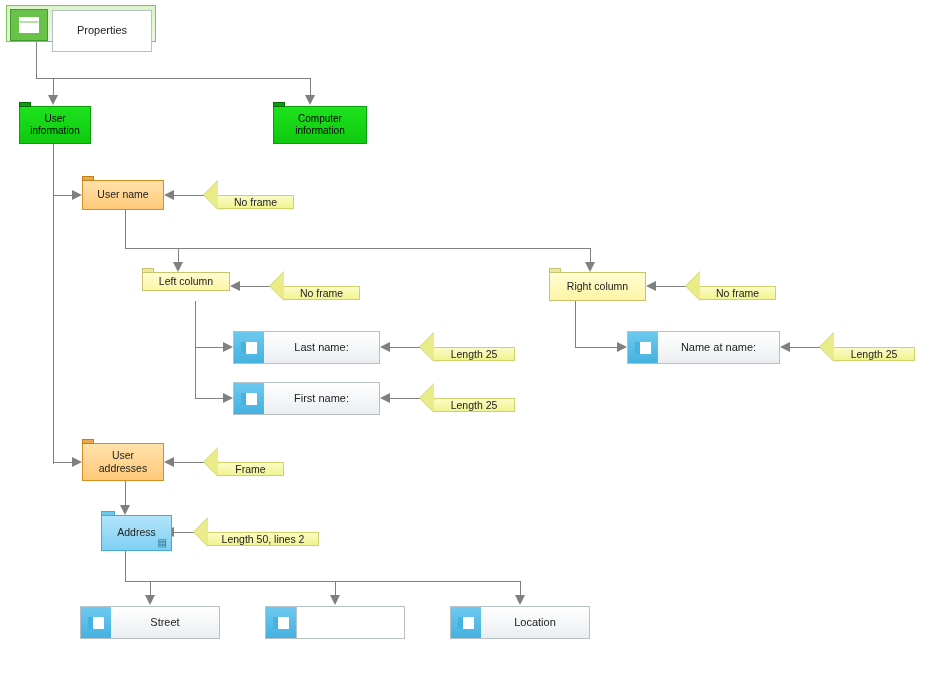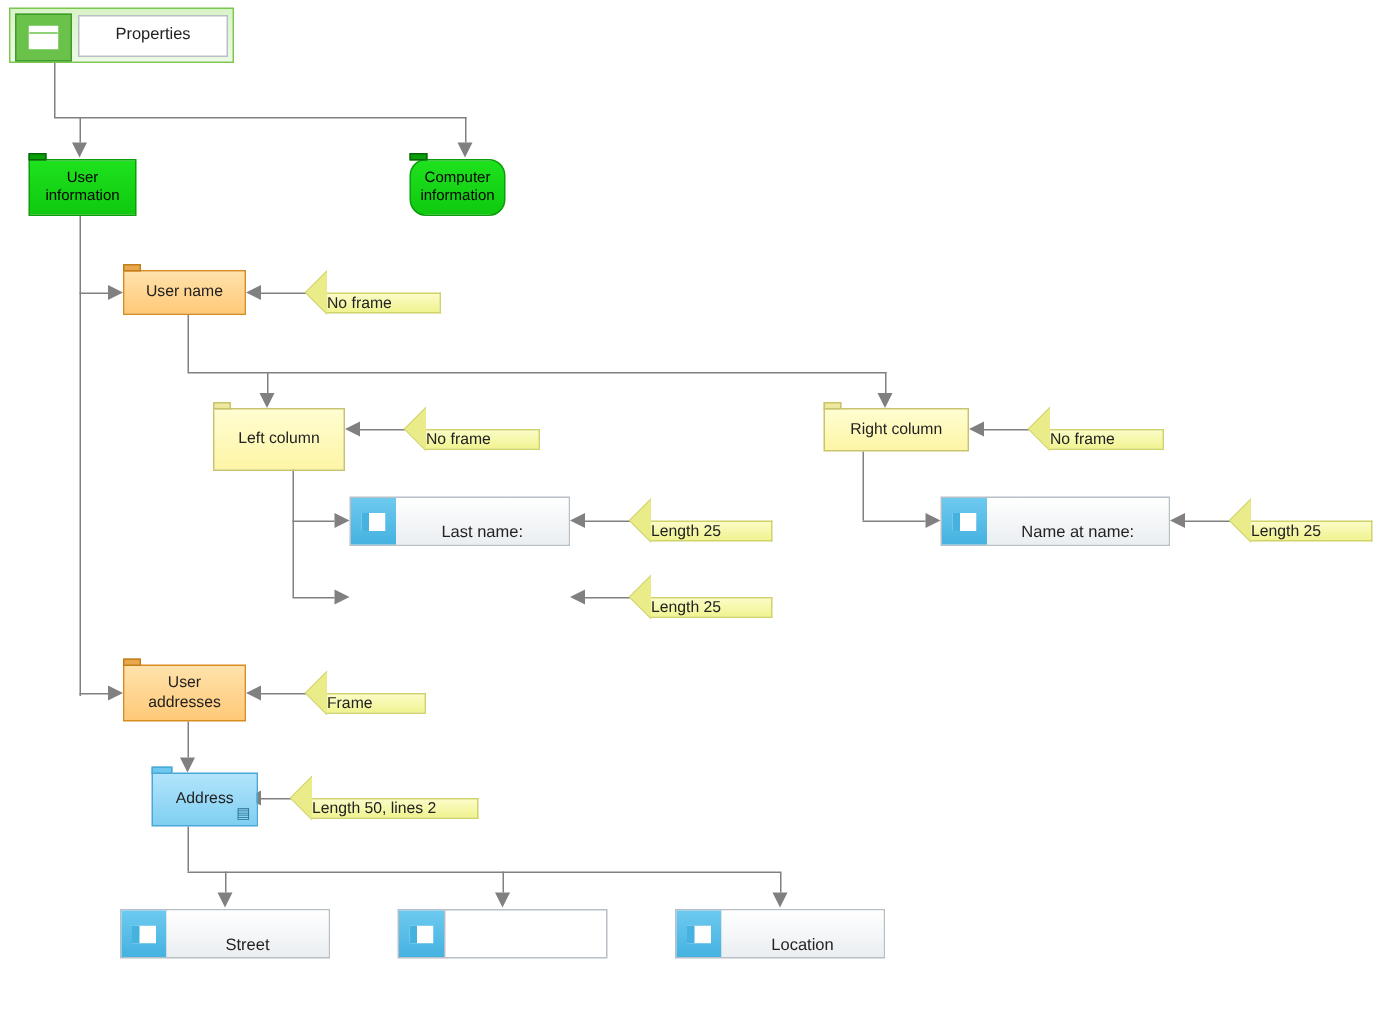--- a/index.html
+++ b/index.html
@@ -50,21 +50,21 @@
     background: #6ac24a;
     border: 1px solid #3f9b2c;
     display: flex;
     align-items: center;
     justify-content: center;
   }
   .root-label {
     position: absolute;
     left: 45px;
     top: 4px;
-    height: 28px;
+    height: 42px;
     background: #ffffff;
     border: 1px solid #b8c0c7;
     display: flex;
     align-items: center;
     justify-content: center;
     box-sizing: border-box;
   }
 
   
   .green {
@@ -122,21 +122,21 @@
     align-items: center;
     justify-content: center;
   }
   .field .body {
     position: absolute;
     left: 30px;
     right: 0px;
     top: 0px;
     bottom: 0px;
     display: flex;
-    align-items: flex-end;
+    align-items: center;
     justify-content: center;
     padding: 0 6px;
   }
   .field .body.grad {
     background: linear-gradient(#ffffff, #eaeef1);
   }
 
   
   .blue-tile {
     background: linear-gradient(#b2e4fb, #7fcff2);
@@ -165,21 +165,21 @@
     position: absolute;
     left: 14px;
     right: 0;
     top: 0;
     bottom: 0;
     background: linear-gradient(#fbfcc7, #f0f390);
     border: 1px solid #d0d36a;
     border-left: none;
     display: flex;
     align-items: center;
-    justify-content: flex-start;
+    justify-content: center;
     font-size: 10.5px;
     box-sizing: border-box;
     margin-top: 14px;
   }
   .note .tip {
     position: absolute;
     left: 0;
     top: 0;
     width: 0;
     height: 0;
@@ -329,39 +329,39 @@
     <div class="root-label" style="width:100px;">
       <span>Properties</span>
     </div>
   </div>
 
   <div class="box green" style="left:19px; top:106px; width:72px; height:38px; white-space:pre-line;">
     <div class="tab"></div>
     <span>User
 information</span>
   </div>
-  <div class="box green" style="left:273px; top:106px; width:64px; height:38px; white-space:pre-line;border-radius:11px;">
+  <div class="box green" style="left:273px; top:106px; width:94px; height:38px; white-space:pre-line;">
     <div class="tab"></div>
     <span>Computer
 information</span>
   </div>
 
   <div class="box orange" style="left:82px; top:180px; width:82px; height:30px;">
     <div class="tab"></div>
     <span>User name</span>
   </div>
   <div class="note" style="left:204px; top:181px; width:90px;">
     <div class="tip-edge"></div>
       <div class="tip"></div>
     <div class="body">
         <span>No frame</span>
       </div>
   </div>
 
-  <div class="box yellow" style="left:142px; top:272px; width:88px; height:42px;">
+  <div class="box yellow" style="left:142px; top:272px; width:88px; height:19px;">
     <div class="tab"></div>
     <span>Left column</span>
   </div>
   <div class="note" style="left:270px; top:272px; width:90px;">
     <div class="tip-edge"></div>
       <div class="tip"></div>
     <div class="body">
         <span>No frame</span>
       </div>
   </div>
@@ -390,20 +390,31 @@
       </div>
   </div>
   <div class="note" style="left:420px; top:333px; width:95px;">
     <div class="tip-edge"></div>
       <div class="tip"></div>
     <div class="body">
         <span>Length 25</span>
       </div>
   </div>
 
+  <div class="box field" style="left:233px; top:382px; width:147px; height:33px;">
+    <div class="hdr">
+      <svg class="icon" width="16" height="12" viewBox="0 0 16 12">
+        <rect x="0" y="0" width="16" height="12" fill="#ffffff"></rect>
+        <rect x="0" y="0" width="5" height="12" fill="#45b2e0"></rect>
+      </svg>
+    </div>
+    <div class="body grad">
+        <span>First name:</span>
+      </div>
+  </div>
   <div class="note" style="left:420px; top:384px; width:95px;">
     <div class="tip-edge"></div>
       <div class="tip"></div>
     <div class="body">
         <span>Length 25</span>
       </div>
   </div>
 
   <div class="box field" style="left:627px; top:331px; width:153px; height:33px;">
     <div class="hdr">

